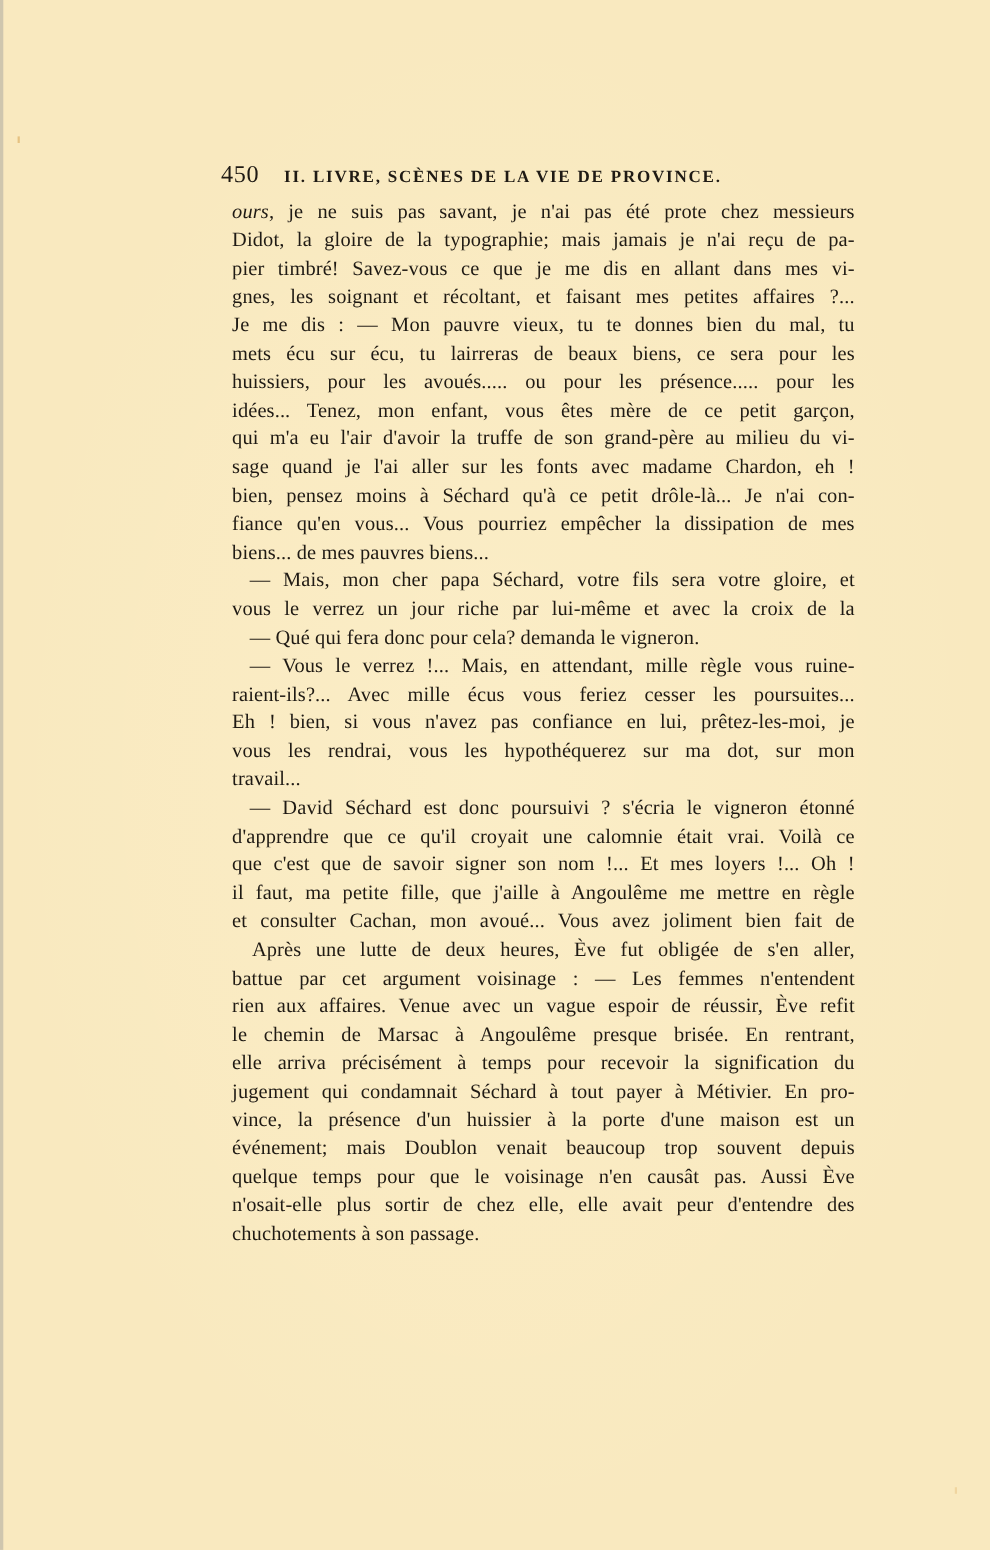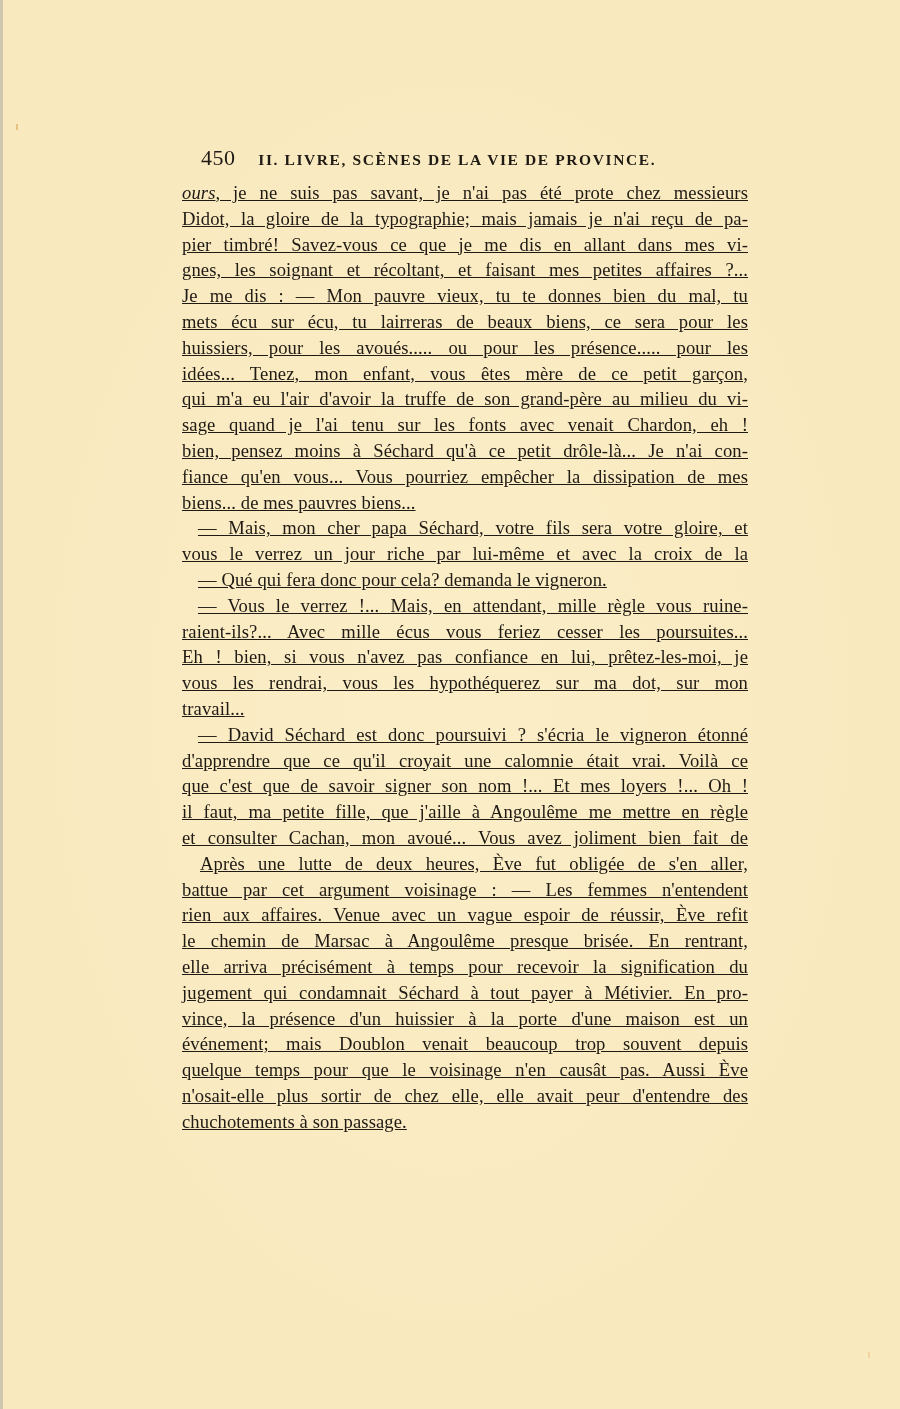--- a/index.html
+++ b/index.html
@@ -50,24 +50,23 @@
       letter-spacing: 0.5px;
       margin-right: 18px;
     }
     .header .running-title {
       font-weight: bold;
       font-size: 15.5px;
       letter-spacing: 1.6px;
     }
     .text-block {
       position: absolute;
-      left: 182px;
+      left: 211px;
       top: 180px;
       width: 566px;
-      text-decoration: underline;
     }
     .line {
       height: 25.8px;
       line-height: 25.8px;
       font-size: 18.6px;
       white-space: nowrap;
       text-align: justify;
       text-align-last: justify;
       letter-spacing: 0.1px;
     }
@@ -101,21 +100,21 @@
 <div class="text-block">
   <div class="line"><span class="italic">ours</span><span>, je ne suis pas savant, je n'ai pas été prote chez messieurs</span></div>
   <div class="line">Didot, la gloire de la typographie; mais jamais je n'ai reçu de pa-</div>
   <div class="line">pier timbré! Savez-vous ce que je me dis en allant dans mes vi-</div>
   <div class="line">gnes, les soignant et récoltant, et faisant mes petites affaires ?...</div>
   <div class="line">Je me dis : — Mon pauvre vieux, tu te donnes bien du mal, tu</div>
   <div class="line">mets écu sur écu, tu lairreras de beaux biens, ce sera pour les</div>
   <div class="line">huissiers, pour les avoués..... ou pour les présence..... pour les</div>
   <div class="line">idées... Tenez, mon enfant, vous êtes mère de ce petit garçon,</div>
   <div class="line">qui m'a eu l'air d'avoir la truffe de son grand-père au milieu du vi-</div>
-  <div class="line">sage quand je l'ai tenu sur les fonts avec venait Chardon, eh !</div>
+  <div class="line">sage quand je l'ai aller sur les fonts avec madame Chardon, eh !</div>
   <div class="line">bien, pensez moins à Séchard qu'à ce petit drôle-là... Je n'ai con-</div>
   <div class="line">fiance qu'en vous... Vous pourriez empêcher la dissipation de mes</div>
   <div class="line last">biens... de mes pauvres biens...</div>
   <div class="line indent-dash">— Mais, mon cher papa Séchard, votre fils sera votre gloire, et</div>
   <div class="line">vous le verrez un jour riche par lui-même et avec la croix de la</div>
   <div class="line indent-dash last">— Qué qui fera donc pour cela? demanda le vigneron.</div>
   <div class="line indent-dash">— Vous le verrez !... Mais, en attendant, mille règle vous ruine-</div>
   <div class="line">raient-ils?... Avec mille écus vous feriez cesser les poursuites...</div>
   <div class="line">Eh ! bien, si vous n'avez pas confiance en lui, prêtez-les-moi, je</div>
   <div class="line">vous les rendrai, vous les hypothéquerez sur ma dot, sur mon</div>

